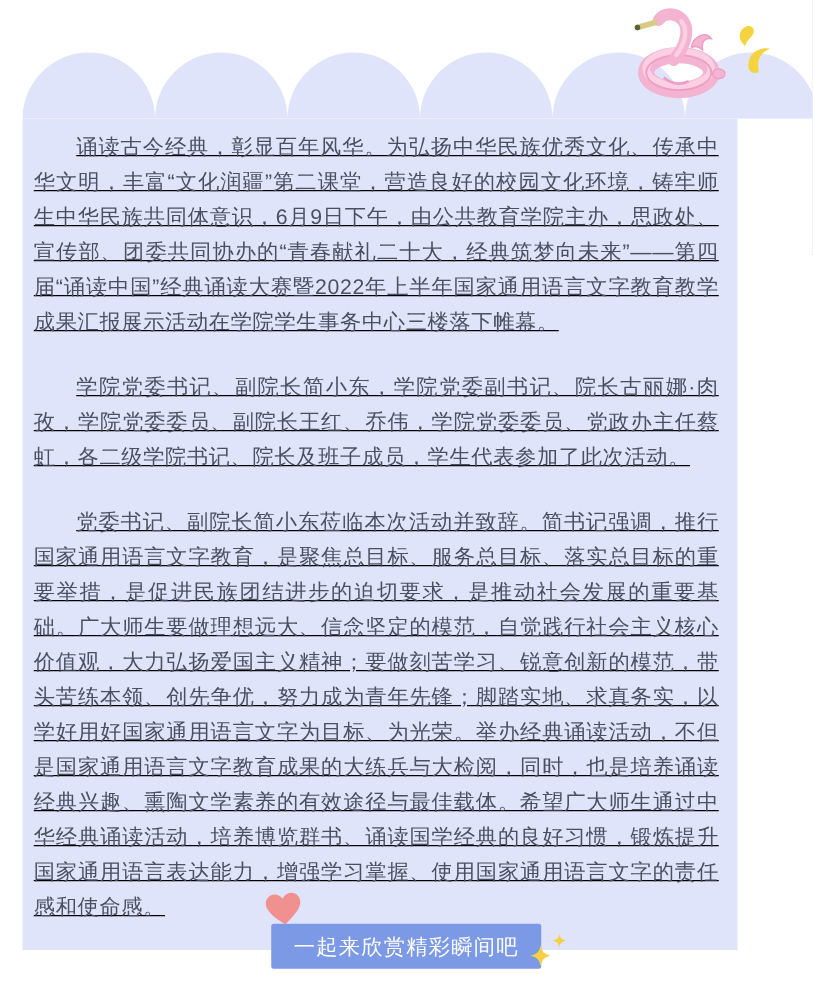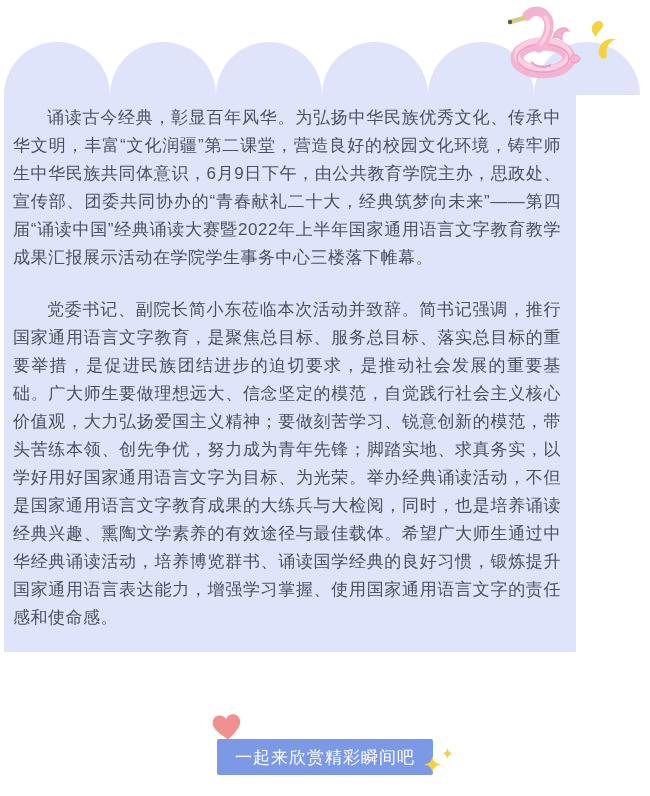--- a/index.html
+++ b/index.html
@@ -5,21 +5,21 @@
   html,body{margin:0;padding:0;}
   body{
     width:650px;height:796px;
     background:#ffffff;
     font-family:"Liberation Sans","DejaVu Sans",sans-serif;
     position:relative;
     overflow:hidden;
   }
   .card{
     position:absolute;
-    left:4px;top:40px;width:572px;
+    left:18px;top:40px;width:572px;text-decoration:underline;
   }
   .scallops{display:block;}
   .card-body{
     background:#dfe4fa;
     padding:9px 15px 20px 9px;
     min-height:526px;
     box-sizing:border-box;
   }
   .card-body p{
     margin:0 0 24px 0;
@@ -62,20 +62,21 @@
 </style>
 </head>
 <body>
 
 <div class="card">
   <svg class="scallops" width="636" height="55" viewBox="0 0 636 55" preserveAspectRatio="none">
     <path d="M0,55 A53,53 0 0 1 106,55 A53,53 0 0 1 212,55 A53,53 0 0 1 318,55 A53,53 0 0 1 424,55 A53,53 0 0 1 530,55 A53,53 0 0 1 636,55 Z" fill="#dfe4fa"></path>
   </svg>
   <div class="card-body">
     <p>诵读古今经典，彰显百年风华。为弘扬中华民族优秀文化、传承中华文明，丰富“文化润疆”第二课堂，营造良好的校园文化环境，铸牢师生中华民族共同体意识，6月9日下午，由公共教育学院主办，思政处、宣传部、团委共同协办的“青春献礼二十大，经典筑梦向未来”——第四届“诵读中国”经典诵读大赛暨2022年上半年国家通用语言文字教育教学成果汇报展示活动在学院学生事务中心三楼落下帷幕。</p>
+    <p>学院党委书记、副院长简小东，学院党委副书记、院长古丽娜·肉孜，学院党委委员、副院长王红、乔伟，学院党委委员、党政办主任蔡虹，各二级学院书记、院长及班子成员，学生代表参加了此次活动。</p>
     <p>党委书记、副院长简小东莅临本次活动并致辞。简书记强调，推行国家通用语言文字教育，是聚焦总目标、服务总目标、落实总目标的重要举措，是促进民族团结进步的迫切要求，是推动社会发展的重要基础。广大师生要做理想远大、信念坚定的模范，自觉践行社会主义核心价值观，大力弘扬爱国主义精神；要做刻苦学习、锐意创新的模范，带头苦练本领、创先争优，努力成为青年先锋；脚踏实地、求真务实，以学好用好国家通用语言文字为目标、为光荣。举办经典诵读活动，不但是国家通用语言文字教育成果的大练兵与大检阅，同时，也是培养诵读经典兴趣、熏陶文学素养的有效途径与最佳载体。希望广大师生通过中华经典诵读活动，培养博览群书、诵读国学经典的良好习惯，锻炼提升国家通用语言表达能力，增强学习掌握、使用国家通用语言文字的责任感和使命感。</p>
   </div>
 </div>
 
 <div class="flamingo-wrap">
   <svg width="130" height="85" viewBox="0 0 130 85">
 
     <ellipse cx="48" cy="56" rx="26" ry="14" fill="none" stroke="#f5b3d2" stroke-width="13"></ellipse>
     <ellipse cx="48" cy="53" rx="26" ry="14" fill="none" stroke="#fad0e2" stroke-width="6"></ellipse>
     <ellipse cx="48" cy="56" rx="26" ry="14" fill="none" stroke="#ec9ec4" stroke-width="1.4"></ellipse>

